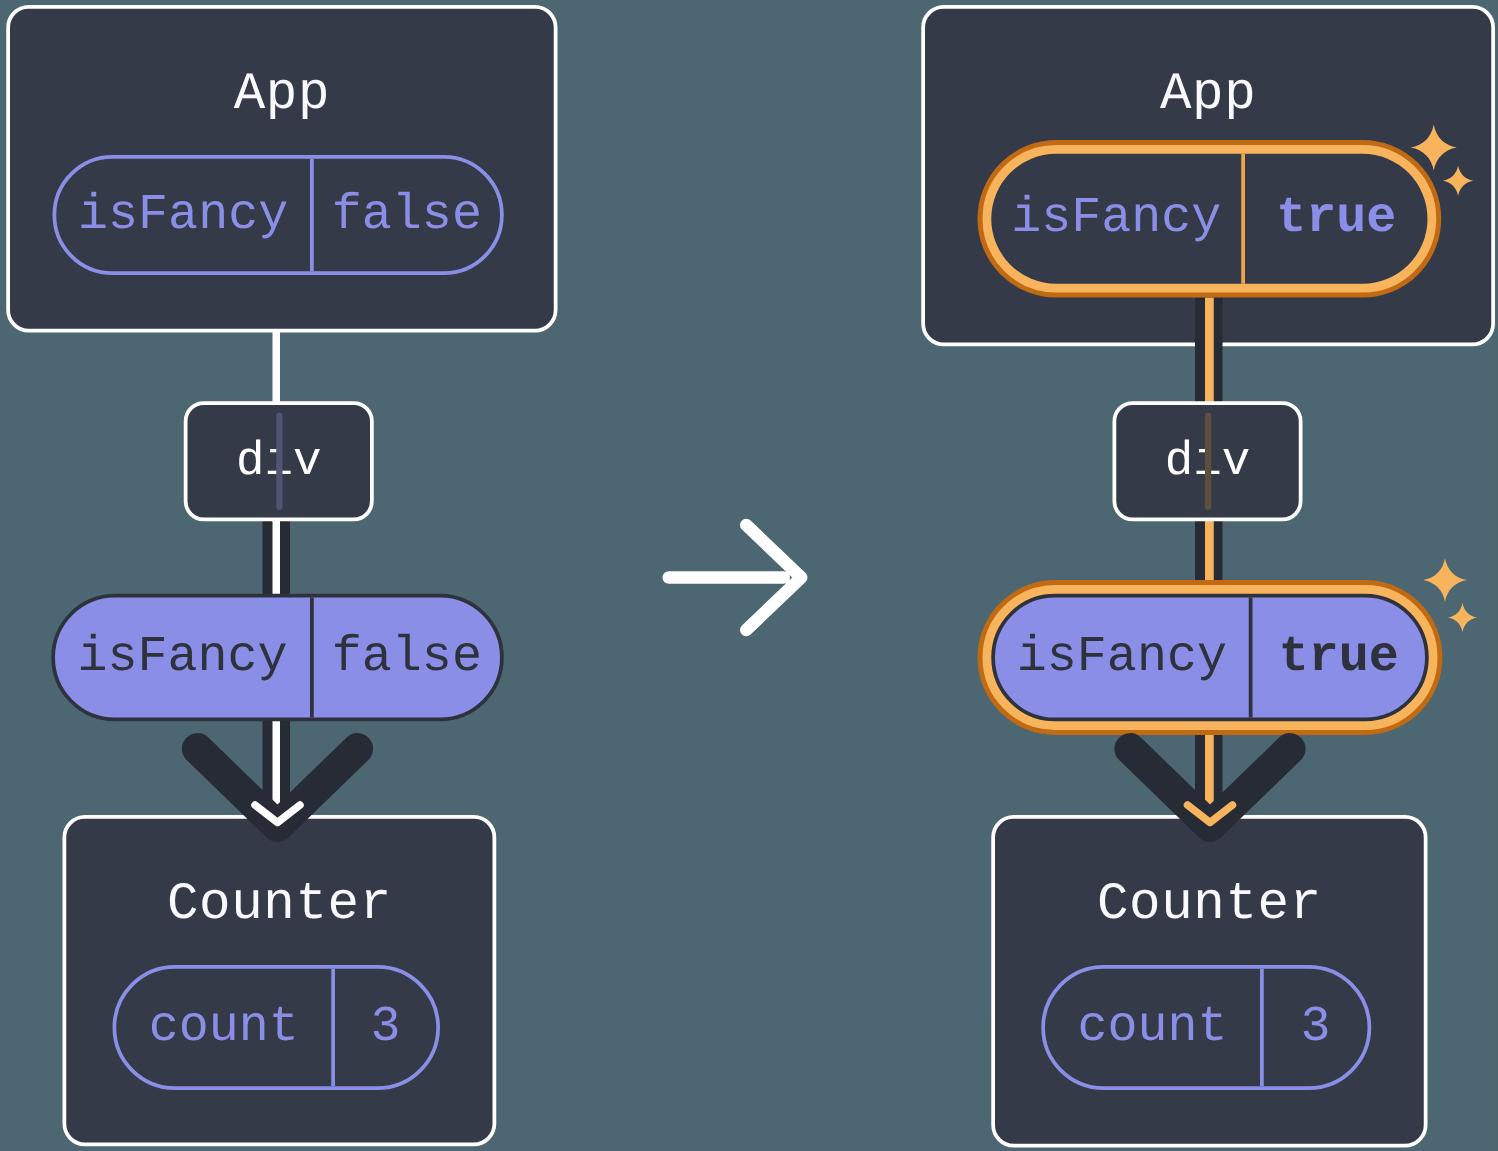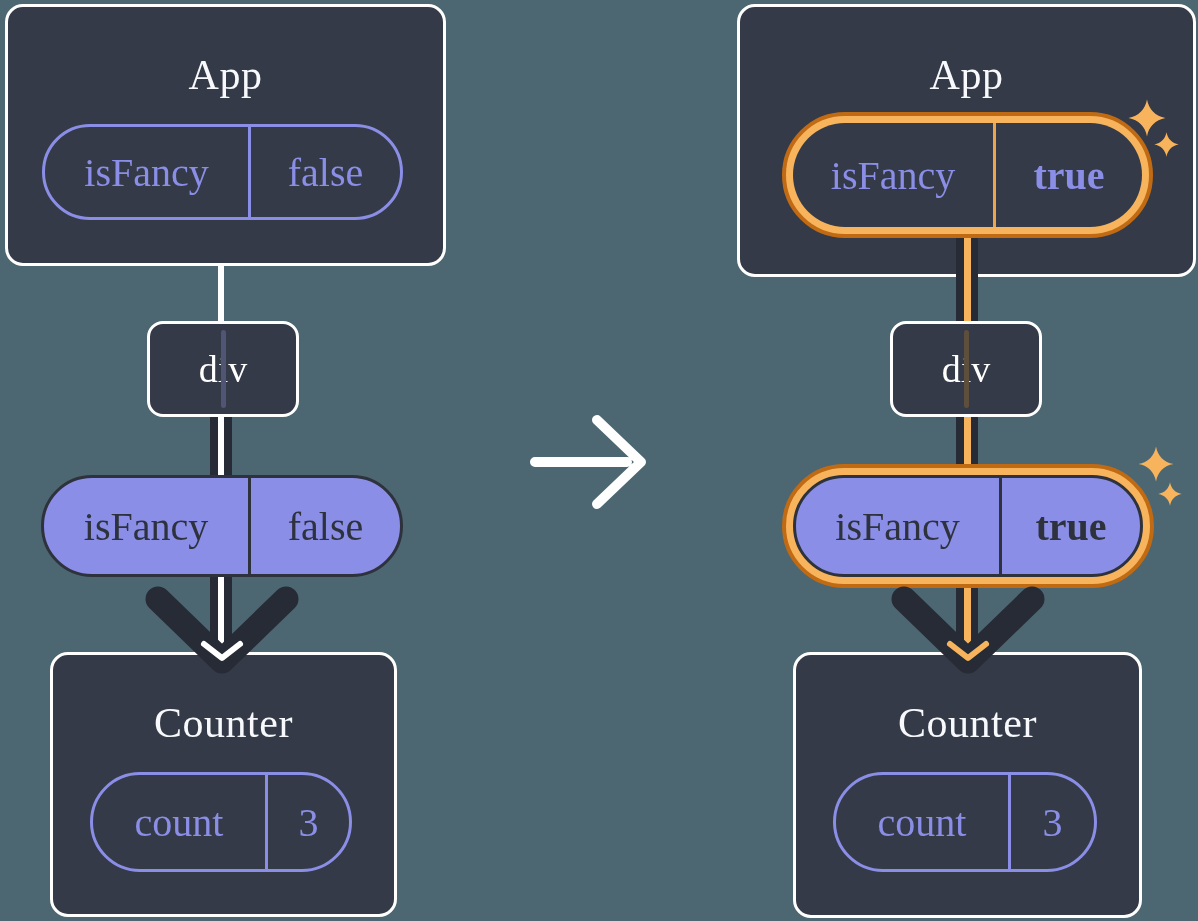--- a/index.html
+++ b/index.html
@@ -1,18 +1,18 @@
 <!DOCTYPE html>
 <html><head>
 <meta charset="utf-8">
 <style>
   html,body{margin:0;padding:0;background:#4c6771;}
   .stage{
     position:relative;width:1198px;height:921px;background:#4c6771;
-    font-family:Liberation Serif, serif;overflow:hidden;
+    font-family:Liberation Mono, monospace;overflow:hidden;
   }
   
   .box{
     position:absolute;background:#343a47;border:3px solid #ffffff;
     border-radius:18px;box-sizing:border-box;z-index:1;
   }
   .box .title{
     position:absolute;left:0;right:0;top:44px;text-align:center;
     font-size:42px;font-weight:500;color:#f7f9fc;letter-spacing:.5px;
   }

